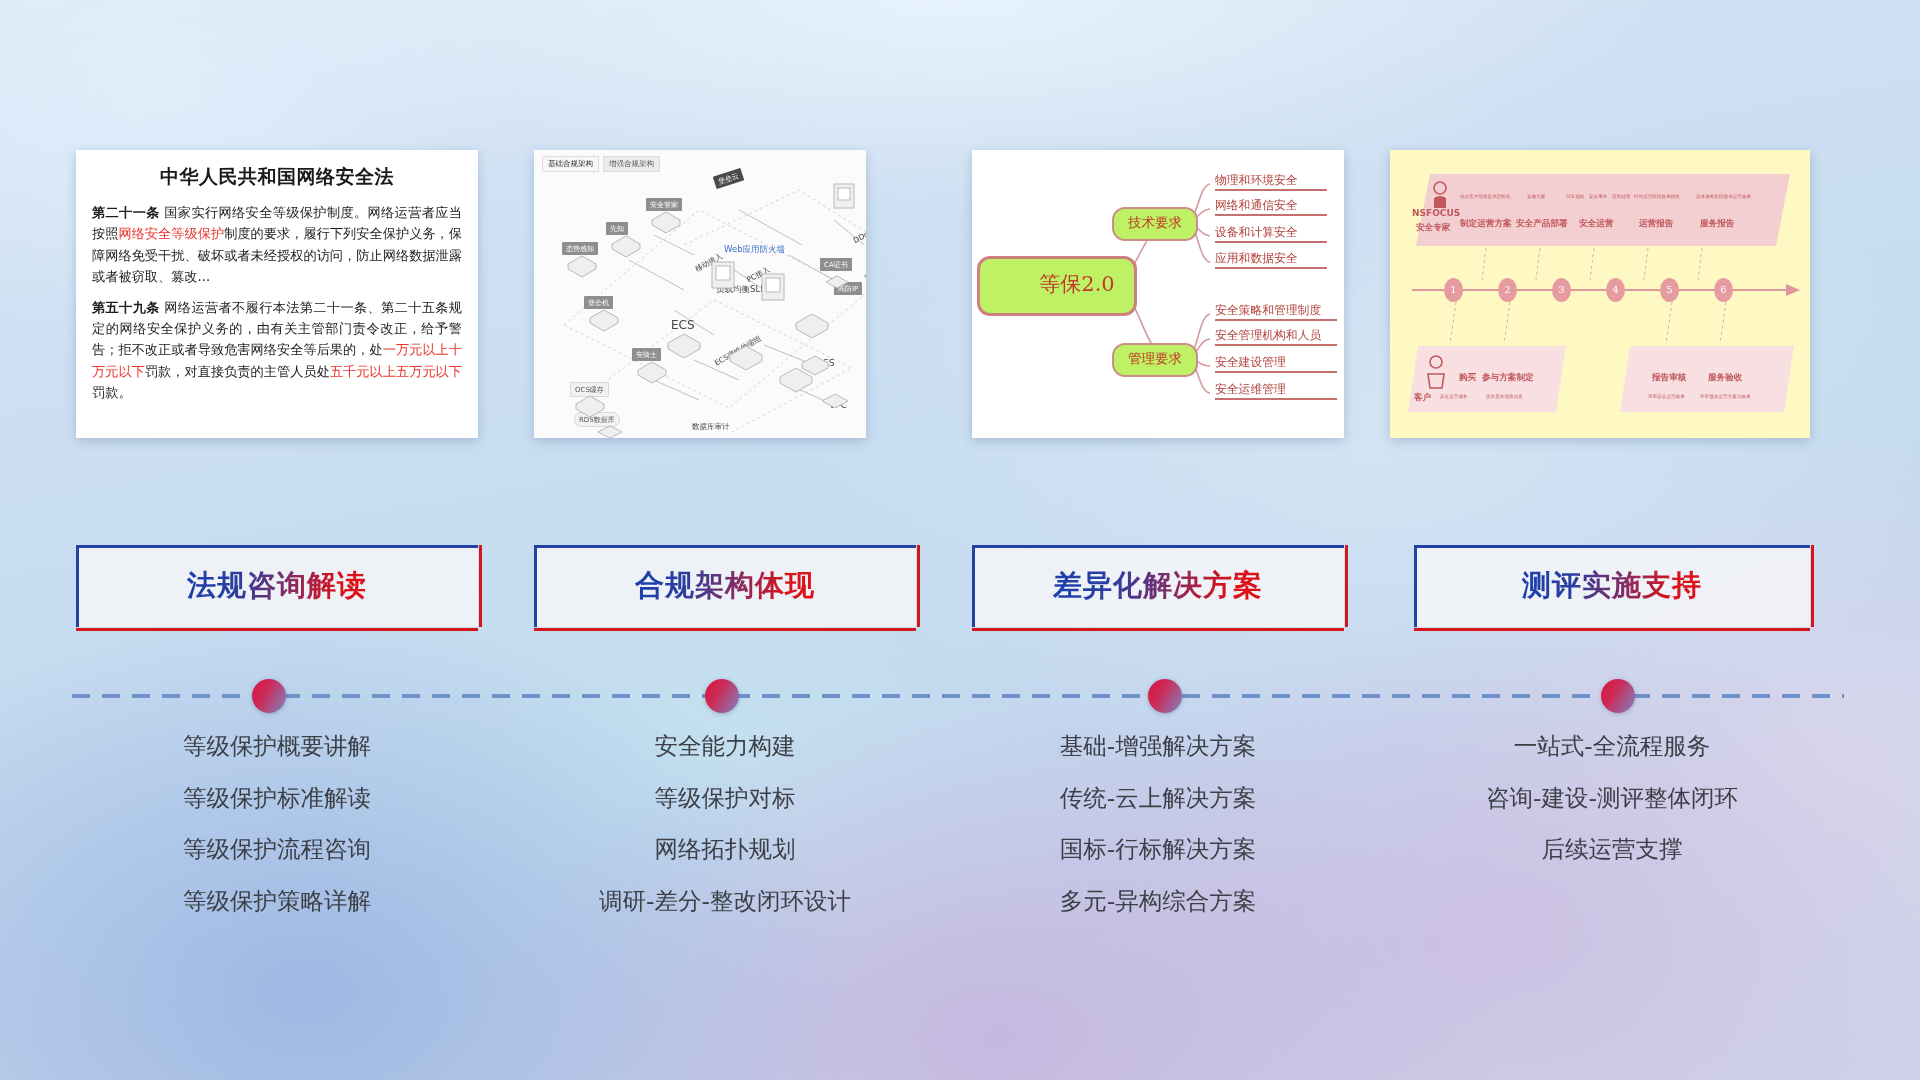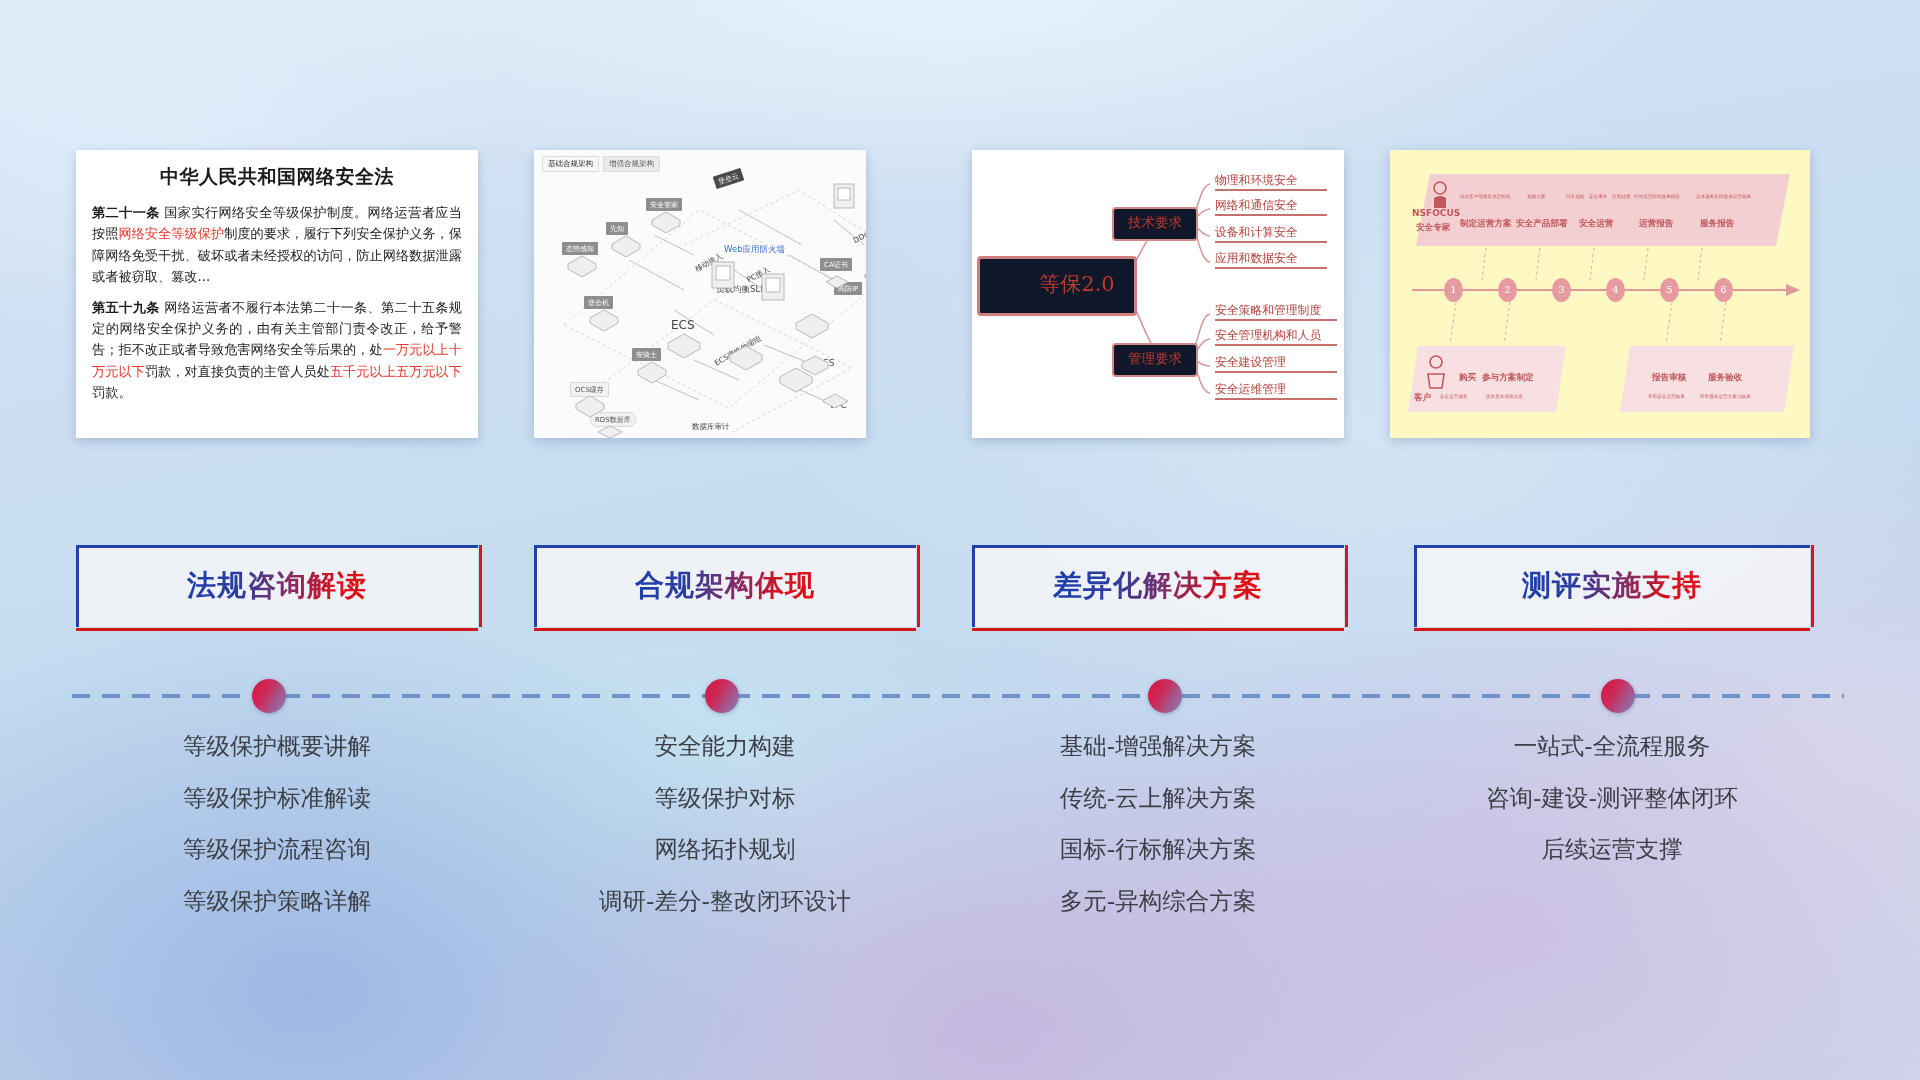--- a/index.html
+++ b/index.html
@@ -52,22 +52,22 @@
   .arch .tab.on{background:#f7f7f7;color:#333;}
   .arch svg{position:absolute;inset:0;}
   .chip{position:absolute;background:#8e8e8e;color:#fff;font-size:7px;padding:1.5px 4px;
         white-space:nowrap;font-family:"DejaVu Sans",sans-serif;border-radius:1px;}
   .chip.lite{background:#f2f2f2;color:#555;border:1px solid #d8d8d8;}
   .chip.dark{background:#4a4a4a;}
   .lbl{position:absolute;font-size:7.5px;color:#444;font-family:"DejaVu Sans",sans-serif;white-space:nowrap;}
 
   
   .mind{position:relative;width:100%;height:100%;background:#fff;}
-  .mind .node{position:absolute;border:2px solid #cf8a8a;background:#0f172a;color:#c0392b;
-              border-radius:4px;text-align:center;font-family:"DejaVu Serif",serif;}
+  .mind .node{position:absolute;border:2px solid #cf8a8a;background:#bef264;color:#c0392b;
+              border-radius:13px;text-align:center;font-family:"DejaVu Serif",serif;}
   .mind .root{left:5px;top:106px;width:114px;height:54px;line-height:50px;font-size:21px;
               border-width:3px;border-color:#d07f80;padding-left:40px;}
   .mind .mid{width:82px;height:30px;line-height:27px;font-size:13.5px;}
   .mind .leaf{position:absolute;font-size:11.8px;color:#b1403a;font-family:"DejaVu Serif",serif;
               white-space:nowrap;}
   .mind .uline{position:absolute;height:2px;background:#c4706d;}
   .mind svg{position:absolute;inset:0;}
 
   
   .road{position:relative;width:100%;height:100%;background:#fef9c3;}
@@ -156,21 +156,21 @@
         </svg>
 
         <div class="chip dark" style="left:180px;top:22px;transform:rotate(-18deg);">堡垒云</div>
         <div class="chip" style="left:112px;top:48px;">安全管家</div>
         <div class="chip" style="left:72px;top:72px;">先知</div>
         <div class="chip" style="left:28px;top:92px;">态势感知</div>
         <div class="chip" style="left:50px;top:146px;">堡垒机</div>
         <div class="lbl" style="left:137px;top:168px;font-size:12px;">ECS</div>
         <div class="chip" style="left:98px;top:198px;">安骑士</div>
         <div class="chip lite" style="left:36px;top:232px;">OCS缓存</div>
-        <div class="chip lite" style="left:56px;top:262px;border-radius:7px;">RDS数据库</div>
+        <div class="chip lite" style="left:40px;top:262px;border-radius:7px;">RDS数据库</div>
         <div class="lbl" style="left:158px;top:272px;">数据库审计</div>
         <div class="lbl" style="left:190px;top:94px;font-size:8.5px;color:#3a6fc4;">Web应用防火墙</div>
         <div class="lbl" style="left:182px;top:134px;font-size:8.5px;">负载均衡SLB</div>
         <div class="lbl" style="left:178px;top:196px;transform:rotate(-30deg);">ECS弹性伸缩组</div>
         <div class="chip" style="left:286px;top:108px;">CA证书</div>
         <div class="chip" style="left:300px;top:132px;">高防IP</div>
         <div class="lbl" style="left:272px;top:250px;font-size:9px;margin-left:23px;">VPC</div>
         <div class="lbl" style="left:282px;top:208px;font-size:9px;">OSS</div>
         <div class="lbl" style="left:300px;top:48px;transform:rotate(-28deg);">云盾</div>
         <div class="lbl" style="left:318px;top:78px;transform:rotate(-28deg);">DDoS防护</div>

